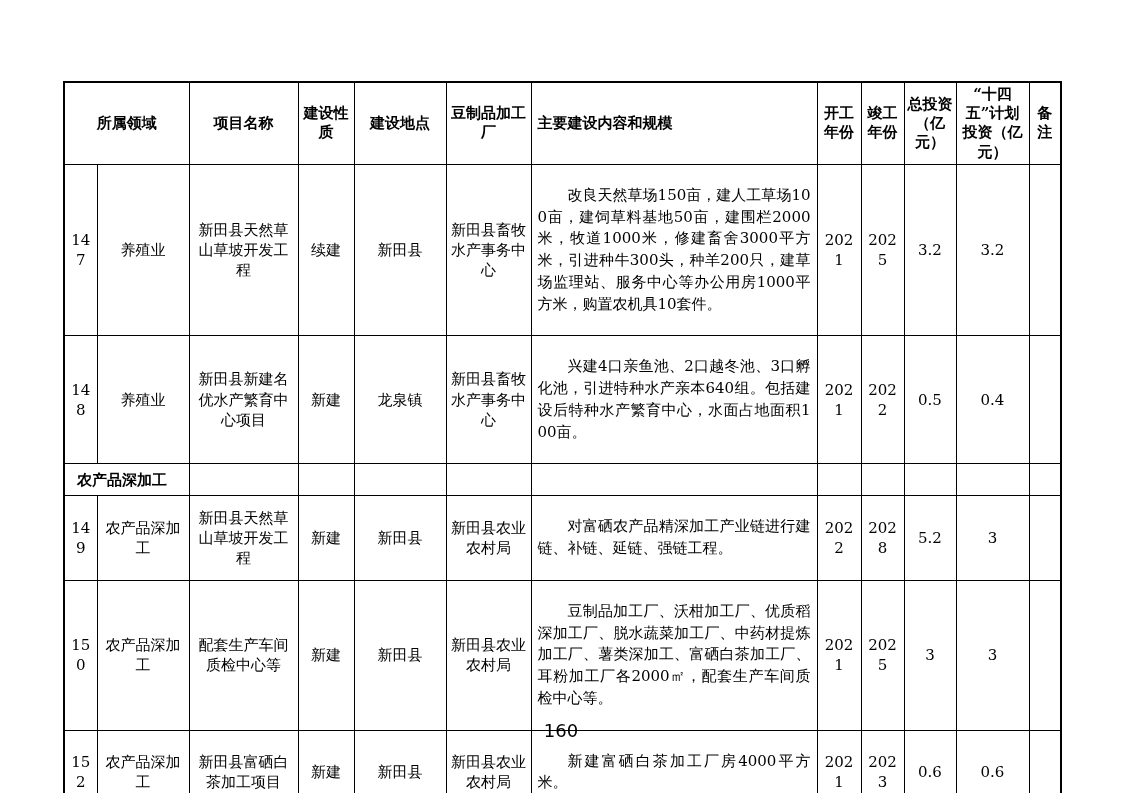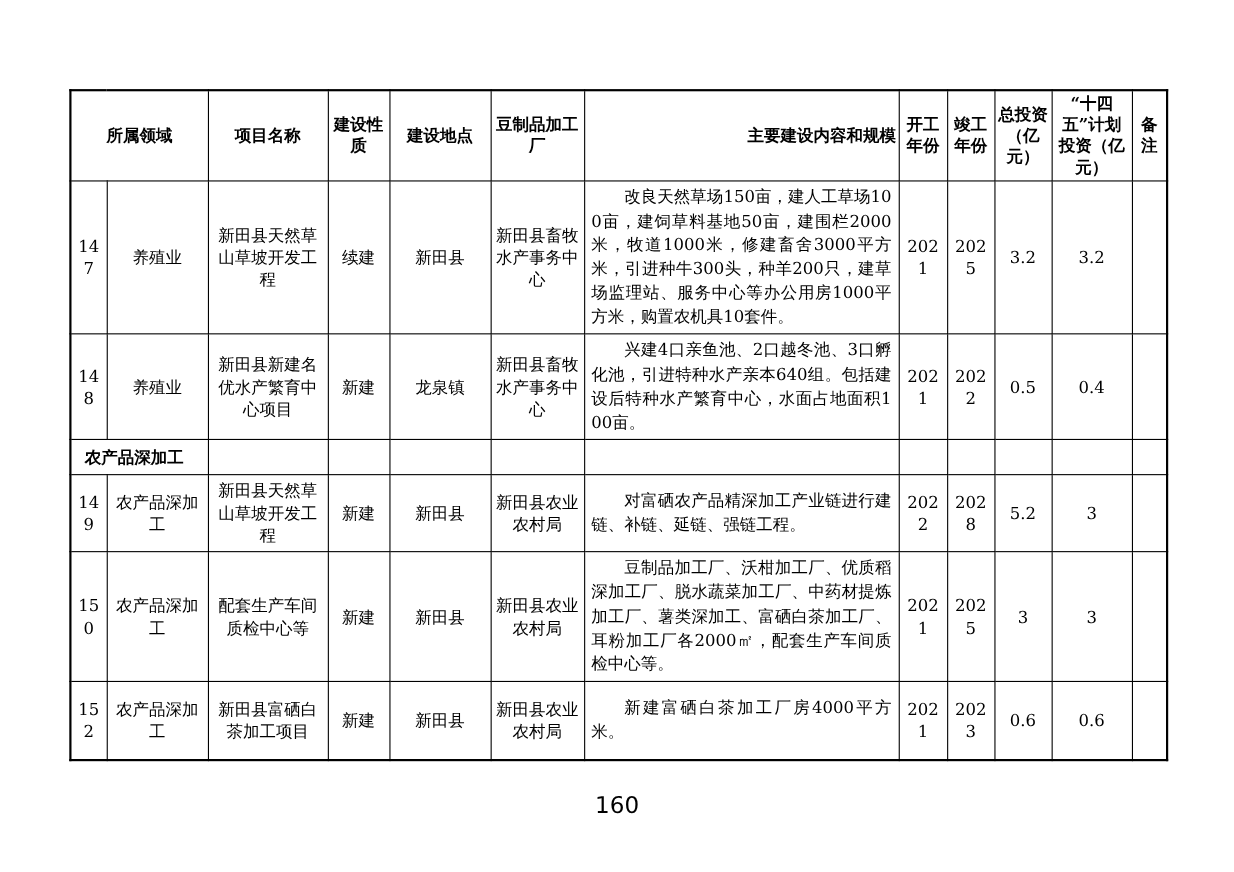--- a/index.html
+++ b/index.html
@@ -31,36 +31,36 @@
   }
   table.projects td.hdr{
     font-weight:bold;
     line-height:1.28;
     padding:2px 2px;
   }
   table.projects td.content{
     text-align:justify;
     text-justify:inter-character;
     text-indent:2em;
-    padding:4px 6px;
+    padding:20px 6px;
     line-height:1.45;
   }
   table.projects td.sect{
     font-weight:bold;
     text-align:left;
     padding-left:12px;
     font-size:15px;
   }
   .pageno{
     position:absolute;
     left:0;right:0;
     top:720px;
     text-align:center;
     font-family:"DejaVu Sans","Liberation Sans",sans-serif;
-    font-size:21px;
+    font-size:18px;
     color:#000;
   }
 </style>
 </head>
 <body>
 
 <div class="page">
 
   <table class="projects">
     <colgroup>
@@ -78,21 +78,21 @@
         <col style="width:32px">
     </colgroup>
 
     <tbody>
         <tr style="height:77px">
       <td class="hdr" colspan="2">所属领域</td>
       <td class="hdr">项目名称</td>
       <td class="hdr">建设性质</td>
       <td class="hdr">建设地点</td>
       <td class="hdr">豆制品加工厂</td>
-      <td class="hdr" style="text-align:right;padding-left:6px">主要建设内容和规模</td>
+      <td class="hdr" style="text-align:left;padding-left:6px">主要建设内容和规模</td>
       <td class="hdr">开工年份</td>
       <td class="hdr">竣工年份</td>
       <td class="hdr">总投资（亿元）</td>
       <td class="hdr">“十四五”计划投资（亿元）</td>
       <td class="hdr">备注</td>
     </tr>
 
     <tr style="height:131px">
       <td>147</td>
       <td>养殖业</td>

